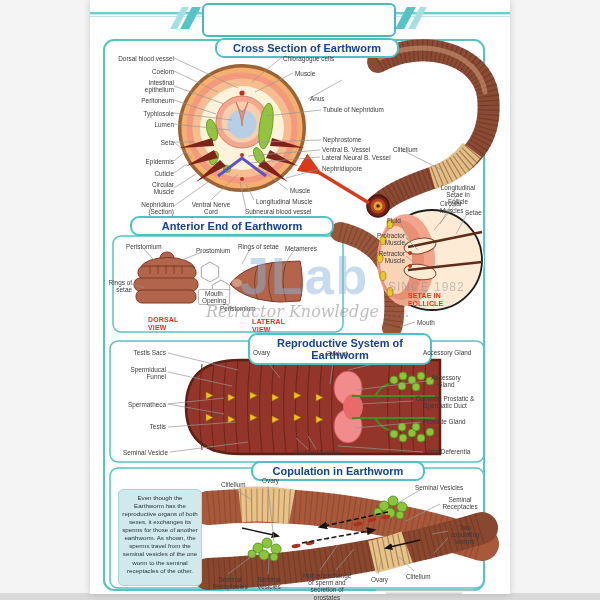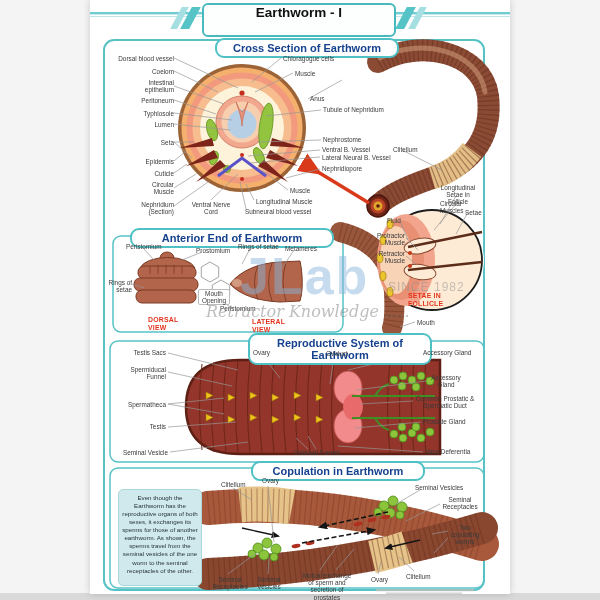--- a/index.html
+++ b/index.html
@@ -309,25 +309,24 @@
       <rect x="286" y="589" width="98" height="2.2" fill="#bdbdbd" opacity="0.8"></rect>
       <rect x="296" y="592.5" width="76" height="1.4" fill="#d2d2d2"></rect>
     </g>
   </svg>
 
   <div class="slash lt" style="left:86px;top:7px;width:7px;height:22px;"></div>
   <div class="slash" style="left:96px;top:7px;width:9px;height:22px;"></div>
   <div class="slash" style="left:311px;top:7px;width:9px;height:22px;"></div>
   <div class="slash lt" style="left:324px;top:7px;width:7px;height:22px;"></div>
   <div id="title-banner">
-    <div id="title-line1">Earthworm - I</div>
   </div>
 
   <div class="hdr" style="left:125px;top:38px;width:180px;">Cross Section of Earthworm</div>
-  <div class="hdr" style="left:40px;top:228px;width:200px;">Anterior End of Earthworm</div>
+  <div class="hdr" style="left:40px;top:216px;width:200px;">Anterior End of Earthworm</div>
   <div class="hdr" style="left:158px;top:333px;width:180px;">Reproductive System of Earthworm</div>
   <div class="hdr" style="left:161px;top:461px;width:170px;">Copulation in Earthworm</div>
 
   <div id="wm-logo">JLab</div>
   <div id="wm-since">SINCE 1982</div>
   <div id="wm-tagline">Retractor Knowledge .....</div>
 
   <div class="lbl r" style="left:8px;top:55px;width:76px;">Dorsal blood vessel</div>
   <div class="lbl r" style="left:8px;top:68px;width:76px;">Coelom</div>
   <div class="lbl r" style="left:38px;top:79px;width:46px;">Intestinal epithelium</div>

